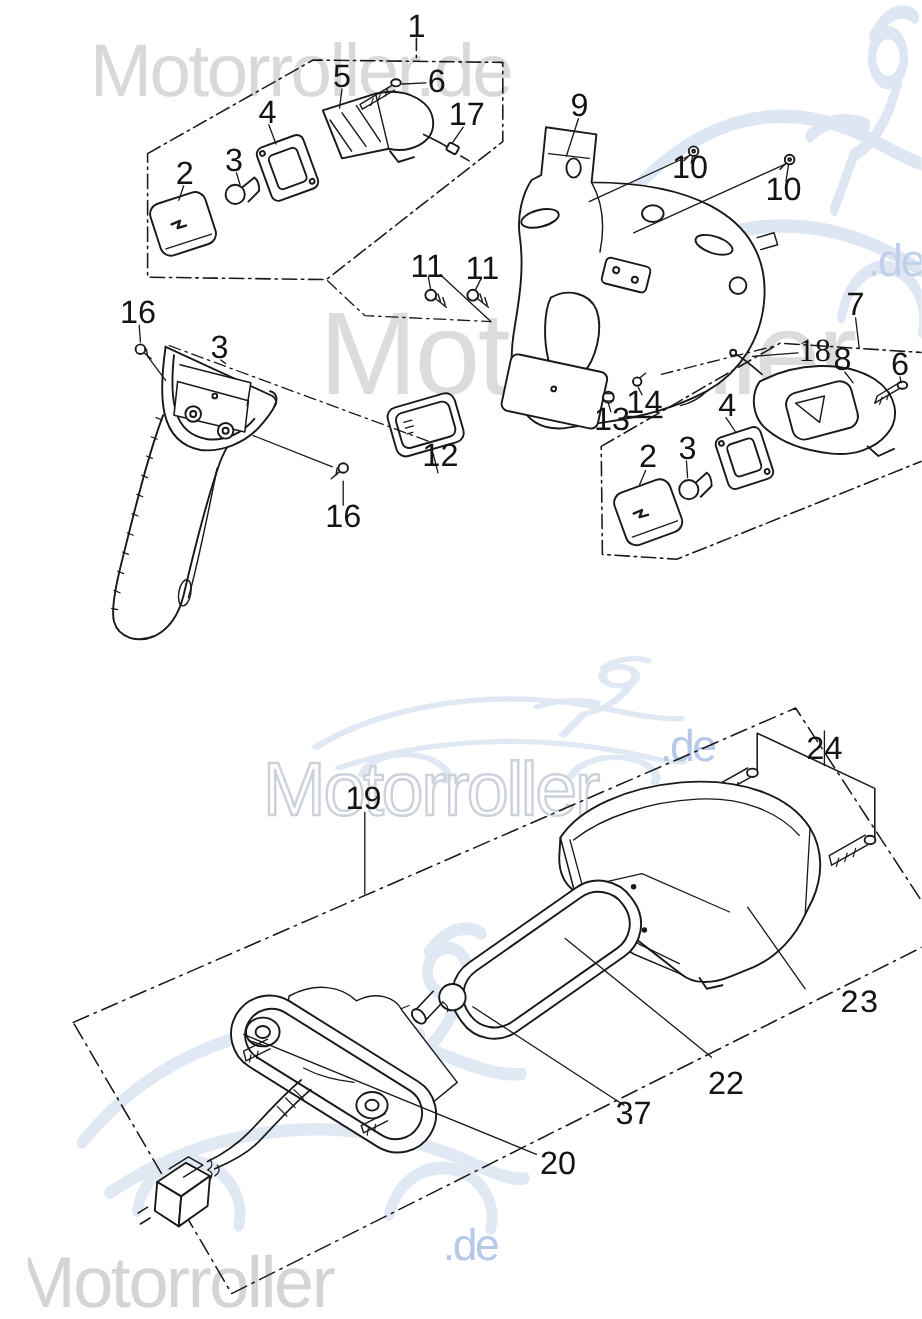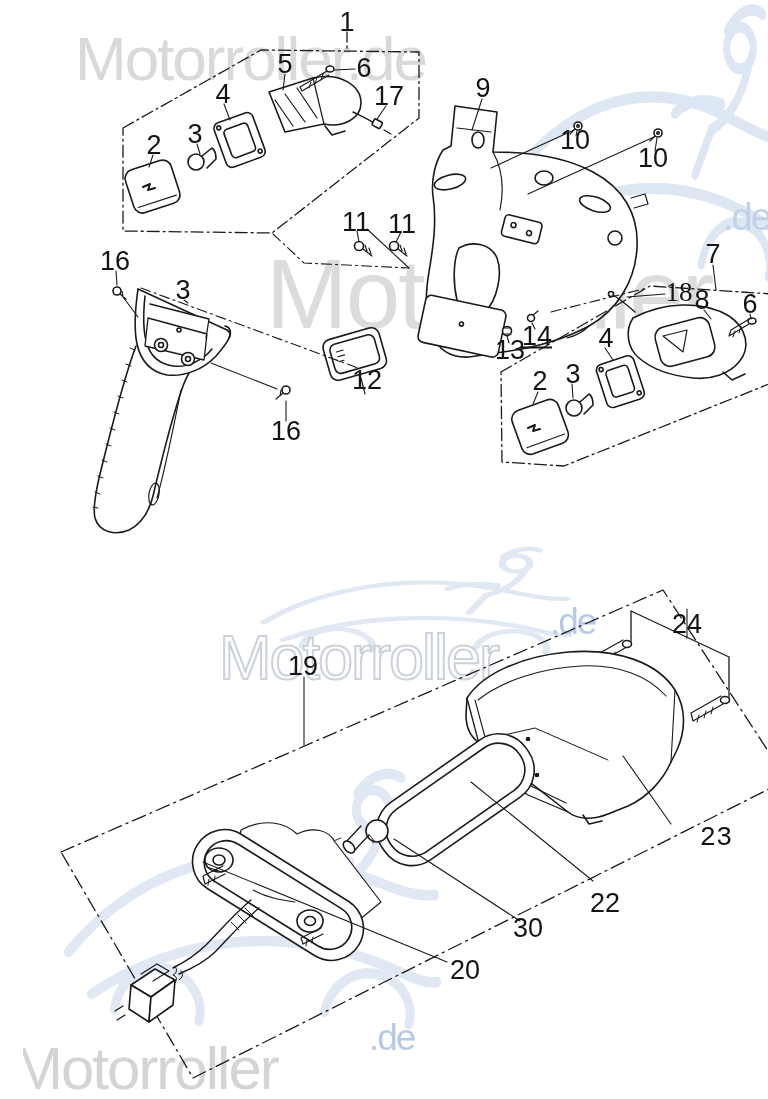--- a/index.html
+++ b/index.html
@@ -354,16 +354,16 @@
       <div class="callout" style="left: 656px; top: 292px; font-family: Liberation Serif, serif;">18</div>
       <div class="callout" style="left: 679px; top: 300px;">8</div>
       <div class="callout" style="left: 727px; top: 304px;">6</div>
       <div class="callout" style="left: 583px; top: 338px;">4</div>
       <div class="callout" style="left: 550px; top: 374px;">3</div>
       <div class="callout" style="left: 517px; top: 381px;">2</div>
       <div class="callout" style="left: 280px; top: 666px;">19</div>
       <div class="callout" style="left: 664px; top: 624px;">24</div>
       <div class="callout" style="left: 693px; top: 838px; font-family: Liberation Mono, monospace;">23</div>
       <div class="callout" style="left: 582px; top: 903px;">22</div>
-      <div class="callout" style="left: 505px; top: 928px;">30</div>
+      <div class="callout" style="left: 505px; top: 928px;">37</div>
       <div class="callout" style="left: 442px; top: 970px;">20</div>
     </div>
 </div>
 
 </body></html>

